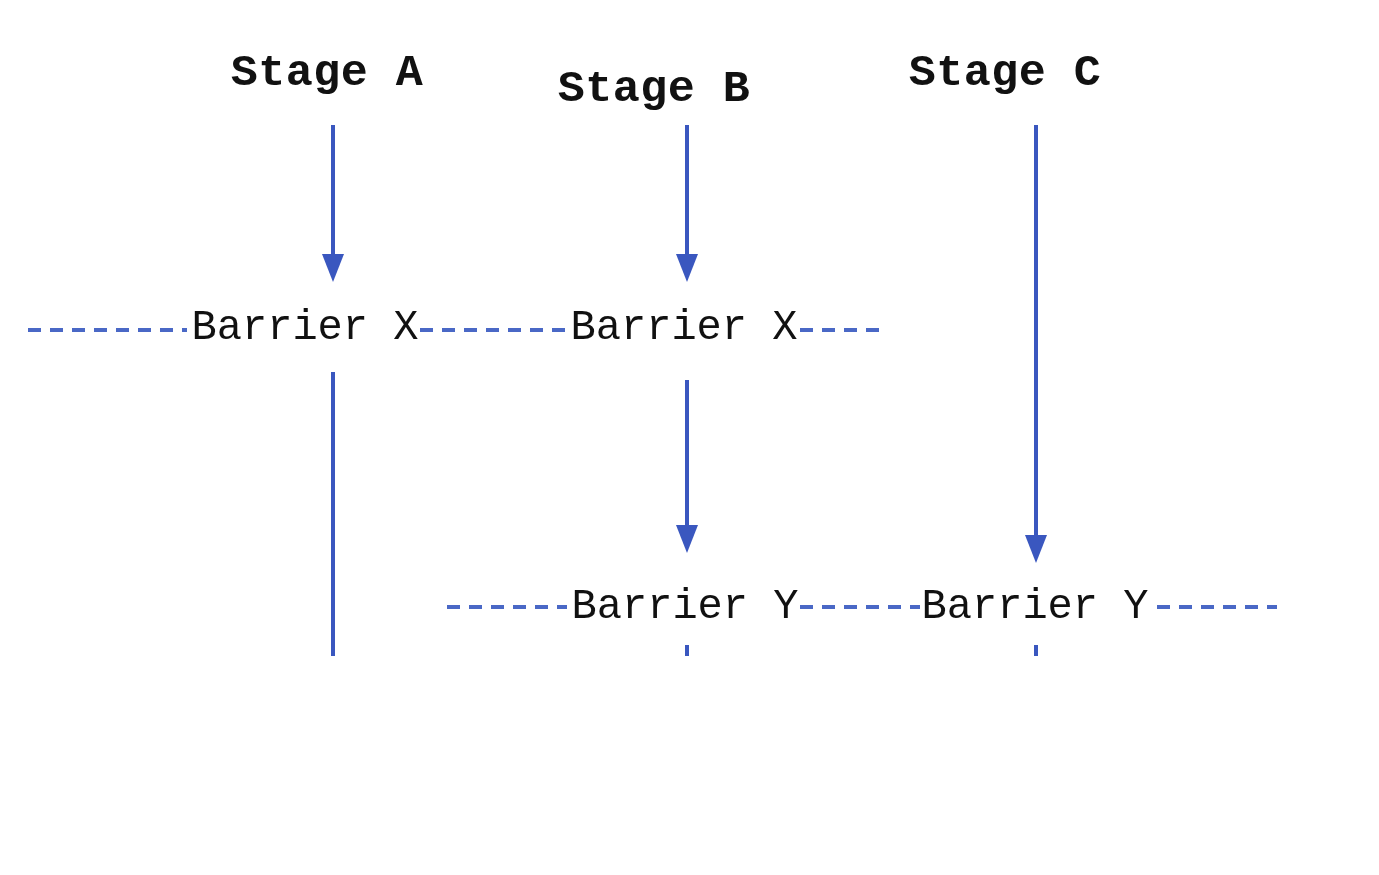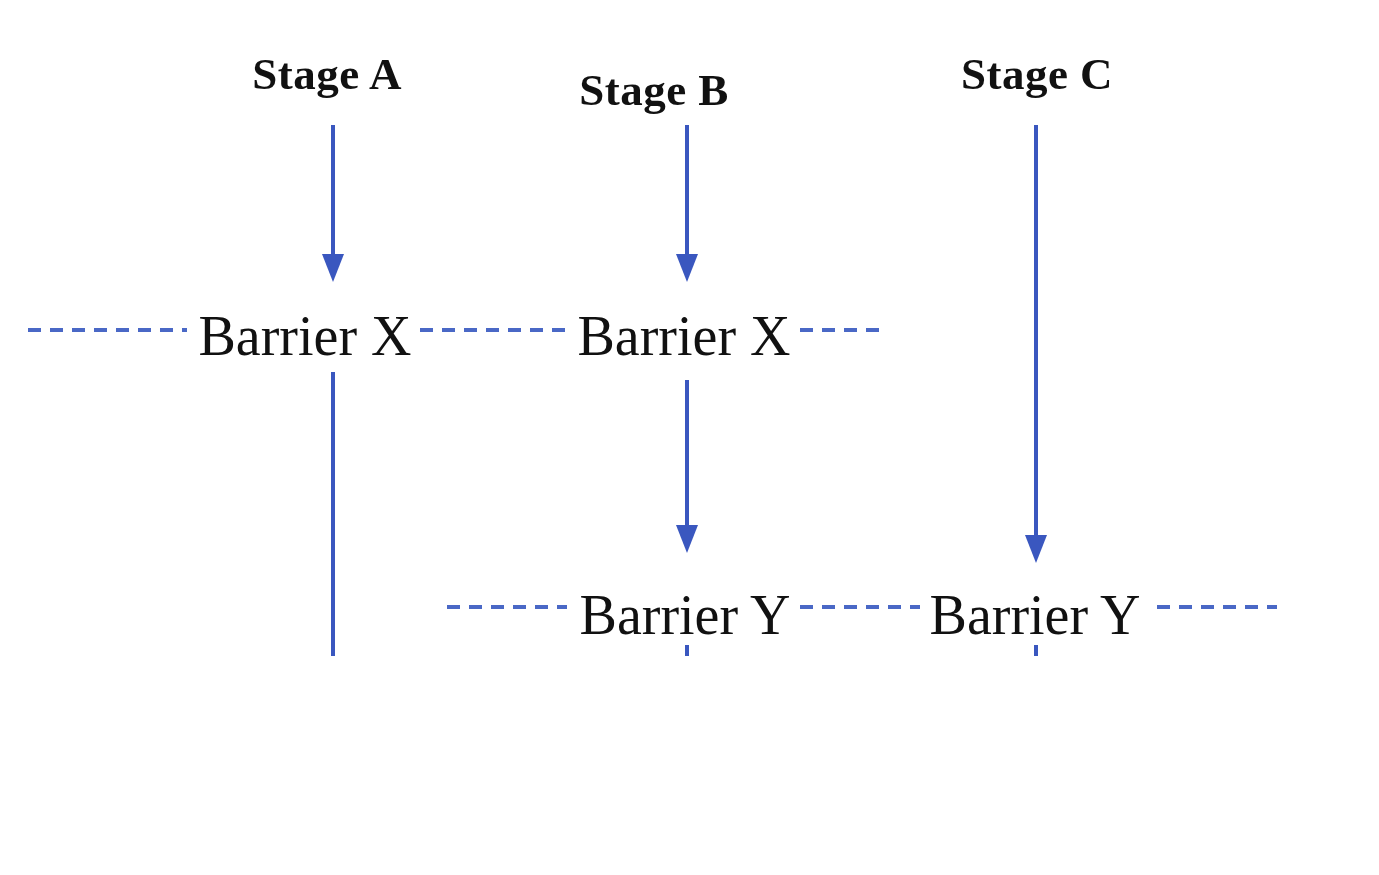--- a/index.html
+++ b/index.html
@@ -6,21 +6,21 @@
     margin: 0;
     padding: 0;
     background: var(--bg, #ffffff);
   }
   .canvas {
     position: relative;
     width: 1379px;
     height: 656px;
     background: var(--bg, #ffffff);
     overflow: hidden;
-    font-family: Liberation Serif, serif;
+    font-family: Liberation Mono, monospace;
   }
   .canvas svg {
     position: absolute;
     left: 0;
     top: 0;
   }
   .arrow-line {
     stroke: var(--arrow-color, #3a57bf);
     stroke-width: 4;
     fill: none;
@@ -41,21 +41,21 @@
     color: var(--text-color, #111111);
     white-space: nowrap;
     user-select: none;
   }
   .stage-title {
     font-size: 45px;
     font-weight: bold;
     letter-spacing: 0.5px;
   }
   .barrier-label {
-    font-size: 56px;
+    font-size: 42px;
     font-weight: normal;
     letter-spacing: 0px;
   }
 </style>
 </head>
 <body>
 
 <div class="canvas">
 
   <svg width="1379" height="875" viewBox="0 0 1379 875">
@@ -105,21 +105,21 @@
     <g>
       <line class="arrow-line" x1="1036" y1="645" x2="1036" y2="790"></line>
       <polygon class="arrow-head" points="1036,810 1025,782 1047,782"></polygon>
     </g>
   </svg>
 
   <div class="label stage-title" style="left:327px; top:48px;">Stage A</div>
 
   <div class="label stage-title" style="left:654px; top:48px;margin-top:16px;">Stage B</div>
 
-  <div class="label stage-title" style="left:1005px; top:48px;margin-left:32px;">Stage C</div>
+  <div class="label stage-title" style="left:1005px; top:48px;">Stage C</div>
 
   <div class="label barrier-label" style="left:305px; top:304px;">Barrier X</div>
 
   <div class="label barrier-label" style="left:684px; top:304px;">Barrier X</div>
 
   <div class="label barrier-label" style="left:685px; top:583px;">Barrier Y</div>
 
   <div class="label barrier-label" style="left:1035px; top:583px;">Barrier Y</div>
 
 </div>

